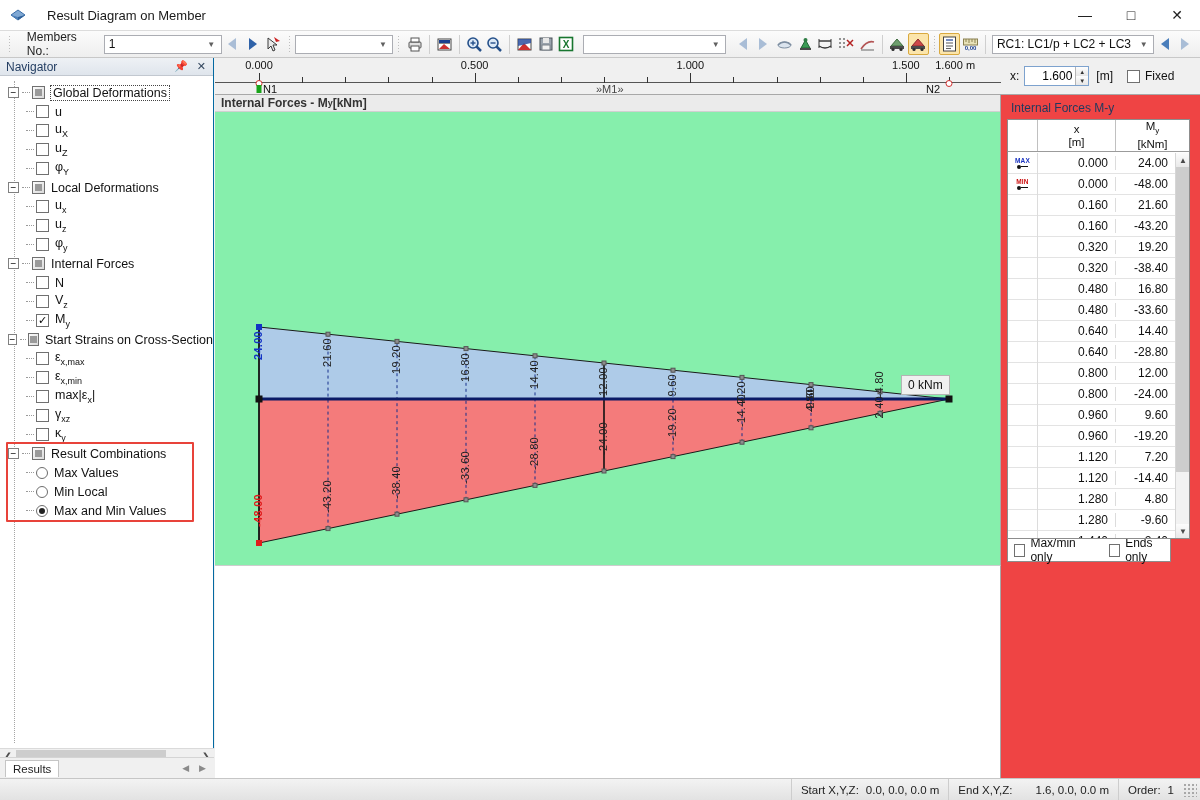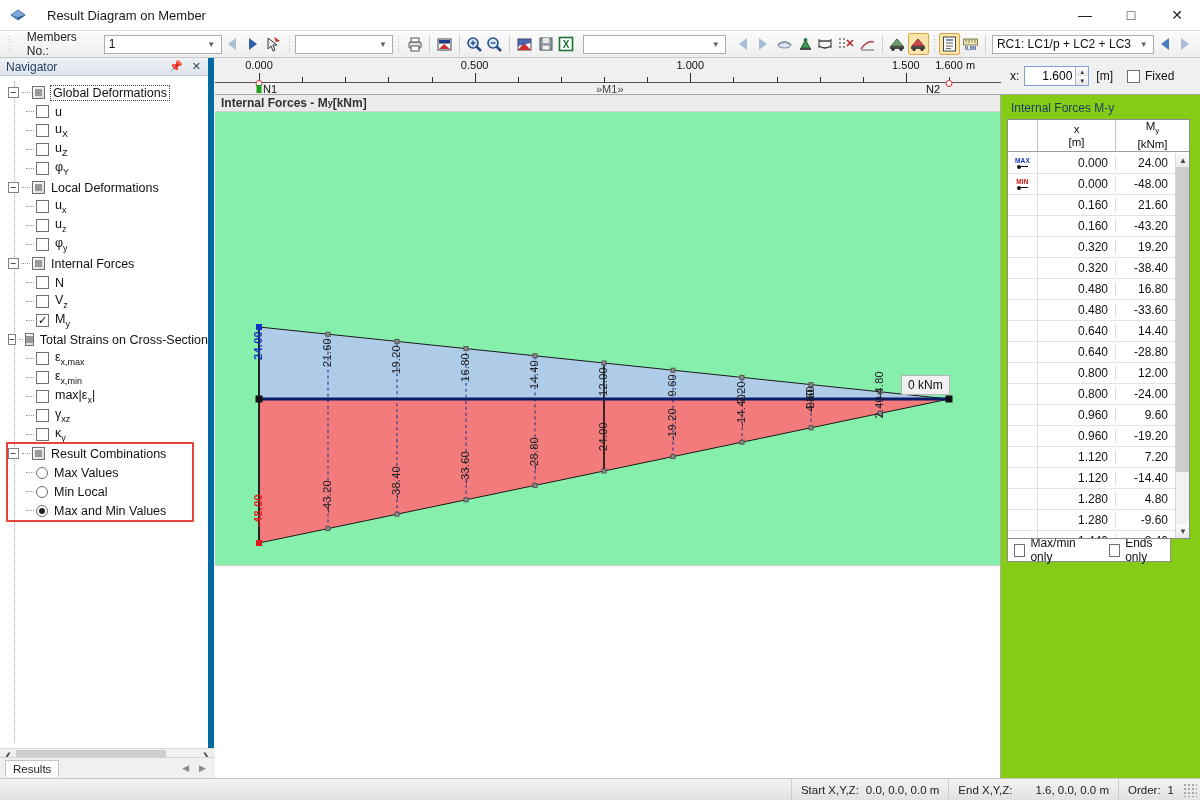--- a/index.html
+++ b/index.html
@@ -53,21 +53,21 @@
   .tri.left{ border-top:6px solid transparent;border-bottom:6px solid transparent;
      border-right:8px solid #4a7ebb;}
   .tri.right{ border-top:6px solid transparent;border-bottom:6px solid transparent;
      border-left:8px solid #2f62a8;}
   .tri.dis-left{ border-right-color:#a9bdd6;}
   .tri.dis-right{ border-left-color:#a9bdd6;}
 
   
   #navigator{
     position:absolute; left:0; top:58px; width:214px; height:720px;
-    background:#fff; border-right:6px solid #0369a1;
+    background:#fff; border-right:1px solid #0369a1;
   }
   #nav-head{
     height:18px; background:linear-gradient(#eef1f5,#dfe5ec);
     border-bottom:1px solid #c2c8d0;
     display:flex; align-items:center; padding:0 4px 0 6px;
     font-size:12px; color:#1f3a5f;
   }
   #nav-head .sp{ margin-left:auto; display:flex; gap:9px; padding-right:3px;}
   #nav-head .hicon{ font-size:11px; color:#33475e; cursor:default;}
   #nav-body{ position:absolute; top:19px; left:0; right:0; bottom:31px;
@@ -180,21 +180,21 @@
     font-size:12px; padding:2px 6px; color:#111; white-space:nowrap;
   }
   #diag-bottom{
     position:absolute; left:215px; top:565px; width:786px; height:213px;
     background:#fff; border-right:1px solid #a8a8a8; border-top:1px solid #cdcdcd;
   }
 
   
   #restable{
     position:absolute; left:1001px; top:95px; width:199px; height:683px;
-    background:#84cc16; padding:4px 4px 0 6px;
+    background:#ef4444; padding:4px 4px 0 6px;
   }
   #rt-title{ font-size:12px; color:#1f3a5f; padding:2px 0 4px 4px;}
   #rt-frame{ width:183px; height:420px; border:1px solid #8d8d8d; background:#fff;
      position:relative; overflow:hidden;}
   #rt-head{ display:flex; height:32px; border-bottom:1px solid #9b9b9b;
      background:#fff;}
   #rt-head .hc{ display:flex; flex-direction:column; align-items:center;
      justify-content:center; font-size:11.5px; line-height:13px; color:#111;}
   #rt-head .hc.c0{ width:30px; border-right:1px solid #c0c0c0;}
   #rt-head .hc.c1{ width:78px; border-right:1px solid #c0c0c0;}
@@ -516,21 +516,21 @@
           <span class="dotline"></span>
           <span class="cbox">✓</span>
           <span class="nlabel">M<sub>y</sub></span>
         </div>
         <div class="node">
           <span class="twisty">−</span>
           <span class="dotline"></span>
           <span class="grpbox">
             <i></i>
           </span>
-          <span class="nlabel">Total Strains on Cross-Section</span>
+          <span class="nlabel">Start Strains on Cross-Section</span>
         </div>
         <div class="node child">
           <span class="dotline"></span>
           <span class="cbox"></span>
           <span class="nlabel">ε<sub>x,max</sub></span>
         </div>
         <div class="node child">
           <span class="dotline"></span>
           <span class="cbox"></span>
           <span class="nlabel">ε<sub>x,min</sub></span>

